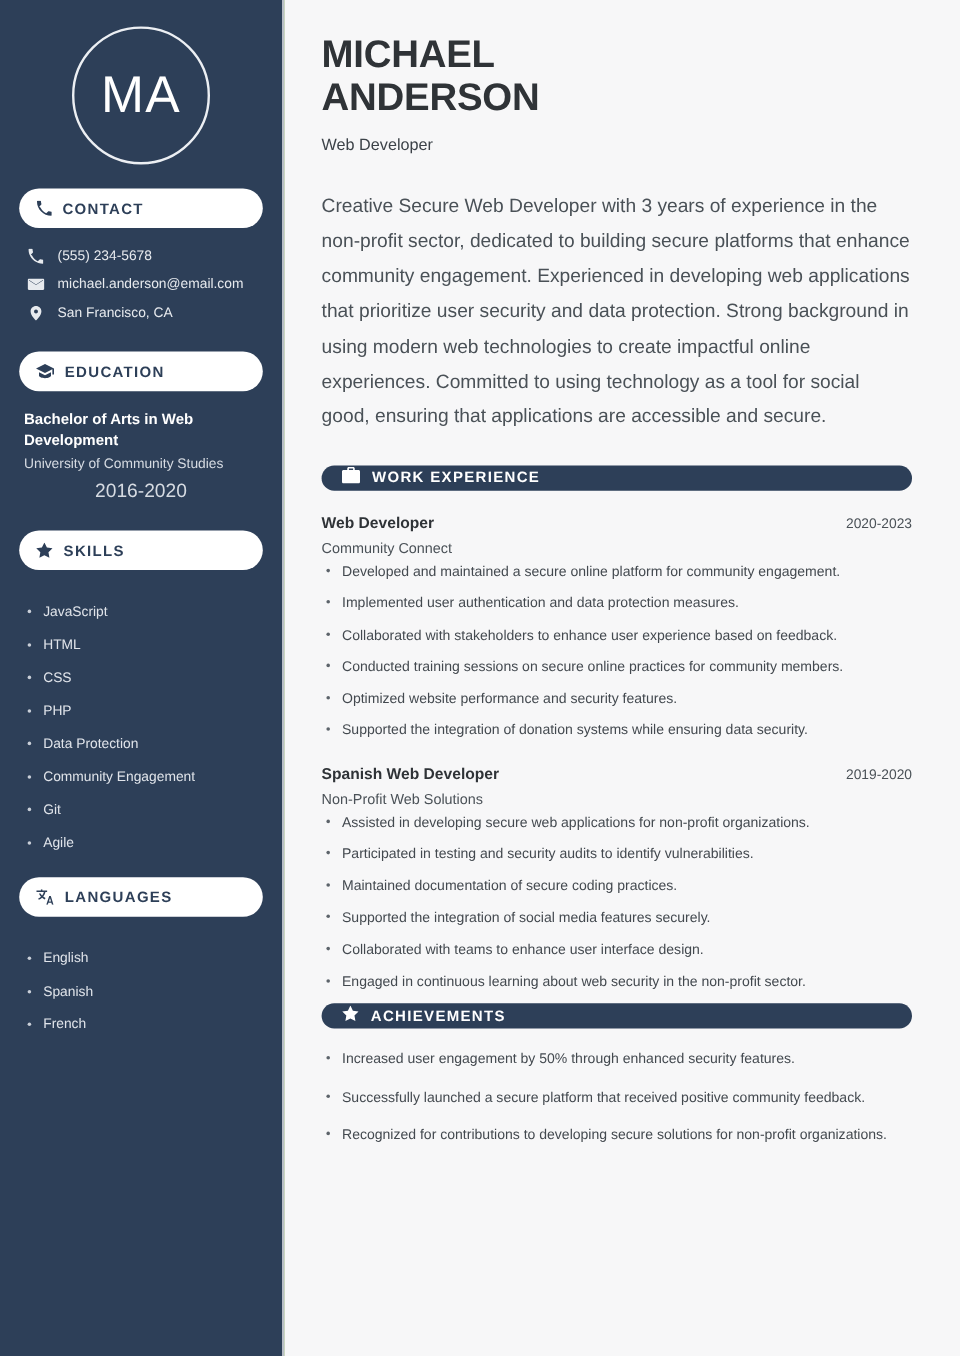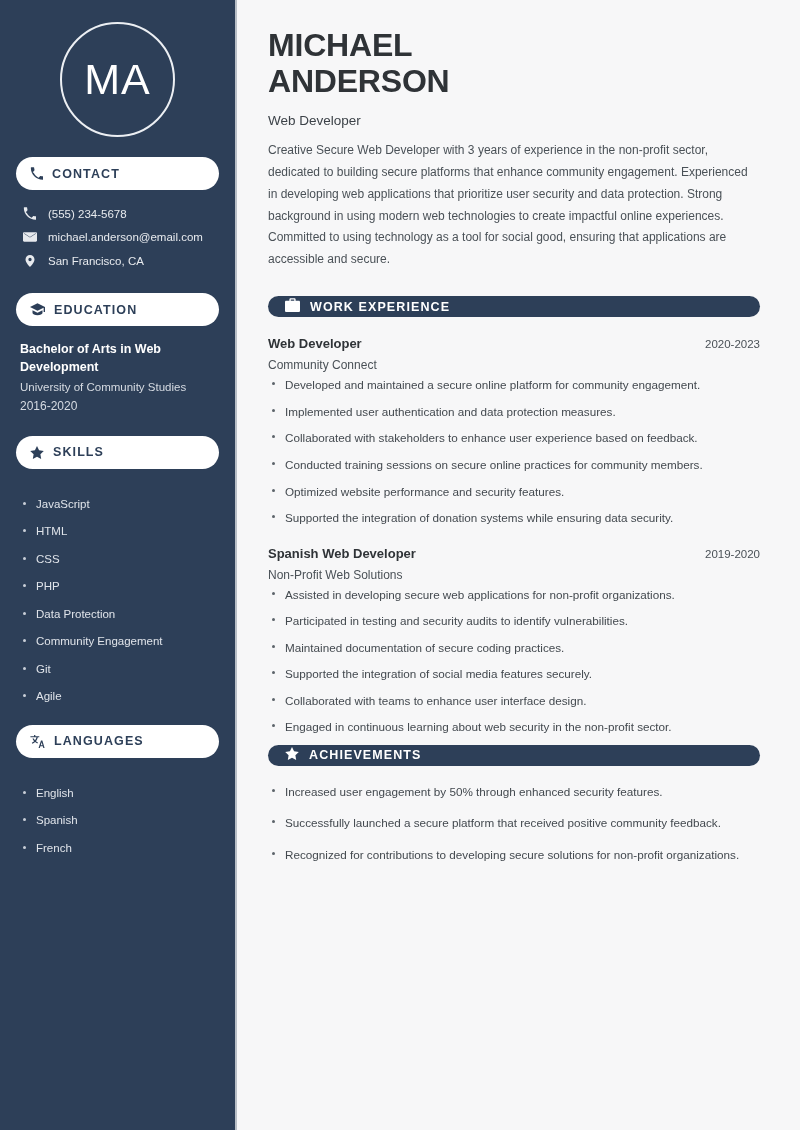--- a/index.html
+++ b/index.html
@@ -46,21 +46,21 @@
   .contact-row {
     display:flex; align-items:center; gap:11px;
     padding:5px 6px;
     color:#e7eaee; font-size:11.5px;
   }
   .contact-row .ci { width:15px; display:flex; justify-content:center; flex:0 0 15px; }
 
   .edu-block { margin-top:14px; padding:0 4px; }
   .edu-degree { font-size:12.5px; font-weight:bold; line-height:1.45; color:#ffffff; }
   .edu-school { font-size:11.5px; color:#d6dbe2; margin-top:3px; line-height:1.5; }
-  .edu-years { font-size:12px; color:#d6dbe2; line-height:1.6; }
+  .edu-years { font-size:16px; color:#d6dbe2; line-height:1.6;text-align:center; }
 
   ul.side-list { list-style:none; margin-top:28px; padding:0 4px; }
   ul.side-list li {
     position:relative; padding-left:16px;
     font-size:11.5px; color:#e0e4ea; line-height:1.35;
     margin-bottom:12px;
   }
   ul.side-list li::before {
     content:""; position:absolute; left:3px; top:5px;
     width:3px; height:3px; border-radius:50%; background:#c9cfd8;
@@ -68,22 +68,22 @@
 
   
   .main { flex:1; background:#f7f7f8; padding:28px 40px 0 31px; }
   .name {
     font-size:32px; font-weight:bold; color:#2f3337;
     line-height:1.12; letter-spacing:-0.2px; text-transform:uppercase;
   }
   .job-title { font-size:13.5px; color:#3c4248; margin-top:13px; }
 
   .summary {
-    margin-top:12px;
-    font-size:12px; color:#4a5157; line-height:1.83;
+    margin-top:30px;
+    font-size:16px; color:#4a5157; line-height:1.83;
   }
 
   .section-bar {
     margin-top:25px;
     background:#2d3f58; border-radius:21px;
     height:21px; display:flex; align-items:center; gap:10px;
     padding:0 17px;
   }
   .section-bar .bar-label {
     color:#ffffff; font-size:12.5px; font-weight:bold; letter-spacing:1.1px;

